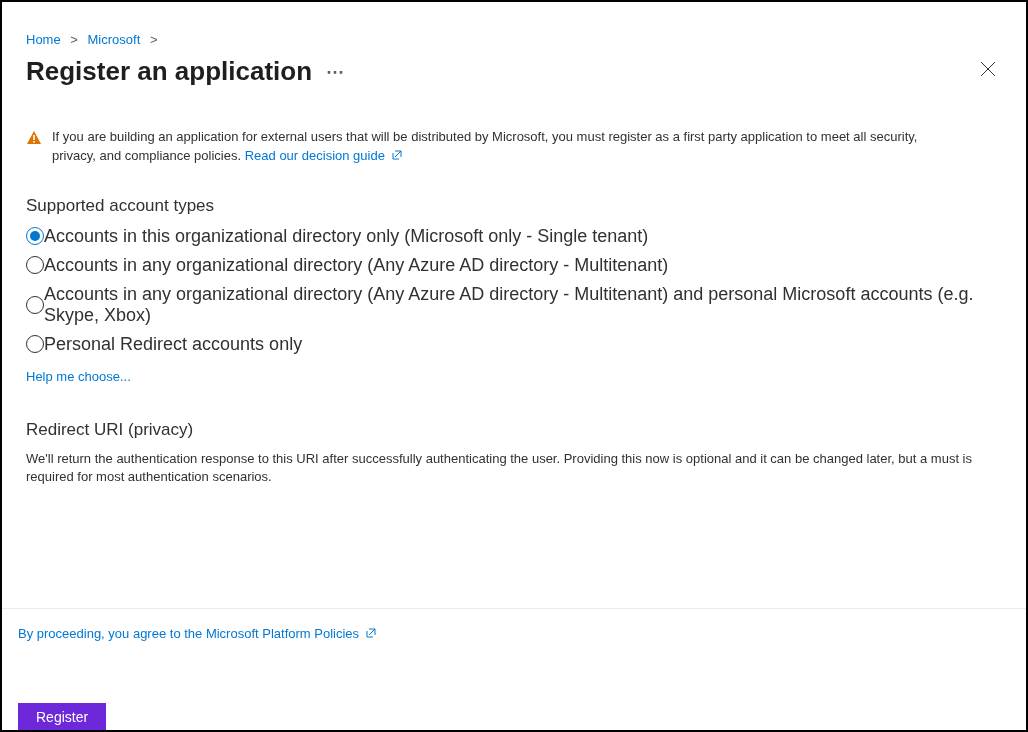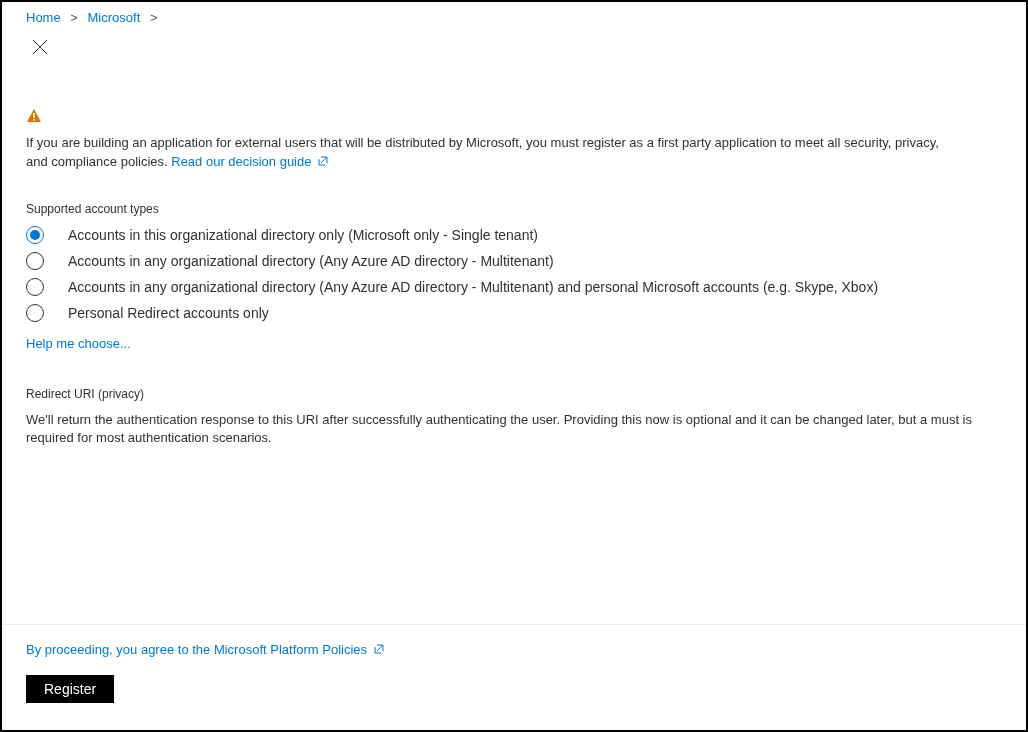--- a/index.html
+++ b/index.html
@@ -12,21 +12,21 @@
     height: 732px;
     border: 2px solid #000;
     overflow: hidden;
     position: relative;
   }
   .scroll-area {
     position: absolute;
     top: 0; left: 0; right: 0;
     bottom: 106px;
     overflow-y: auto;
-    padding: 8px 24px 20px 24px;
+    padding: 30px 24px 20px 24px;
   }
   .breadcrumb {
     font-size: 13px;
     color: #0078d4;
     margin-bottom: 8px;
   }
   .breadcrumb a { color: #0078d4; text-decoration: none; cursor: pointer; }
   .breadcrumb .sep { color: #605e5c; margin: 0 6px; }
   .title-row {
     display: flex;
@@ -41,21 +41,20 @@
     display: flex;
     align-items: center;
   }
   .title-ellipsis { font-size: 18px; color: #605e5c; margin-left: 14px; letter-spacing: 2px; cursor: pointer; }
   .close-x { font-size: 18px; color: #323130; cursor: pointer; padding: 6px; }
   .info-banner {
     display: flex;
     gap: 10px;
     margin-bottom: 30px;
     padding-right: 40px;
-    flex-direction: column;
   }
   .warn-icon {
     flex: none;
     width: 16px; height: 16px;
     margin-top: 2px;
   }
   .info-text { font-size: 13px; color: #323130; line-height: 1.45; }
   .info-text a { color: #0078d4; text-decoration: none; }
   .extlink-icon { display:inline-block; width:12px; height:12px; vertical-align: -1px; margin-left:2px; }
   .field-block { margin-bottom: 36px; }
@@ -64,28 +63,28 @@
   .hint { font-size: 13px; color: #323130; margin-bottom: 12px; line-height: 1.4; }
   .text-input {
     width: 800px;
     max-width: 100%;
     height: 26px;
     border: 1px solid #605e5c;
     padding: 3px 8px;
     font-size: 13px;
     font-family: inherit;
   }
-  .section-head { font-size: 12px; color: #323130; margin-bottom: 10px; font-weight: 400; }
+  .section-head { font-size: 17px; color: #323130; margin-bottom: 10px; font-weight: 400; }
   .radio-row {
     display: flex;
     align-items: center;
-    gap: 24px;
+    gap: 0;
     margin-bottom: 8px;
     cursor: pointer;
-    font-size: 14px;
+    font-size: 18px;
   }
   .radio {
     width: 18px; height: 18px;
     border: 1px solid #323130;
     border-radius: 50%;
     display: inline-flex;
     align-items: center;
     justify-content: center;
     flex: none;
   }
@@ -94,53 +93,58 @@
     content: "";
     width: 10px; height: 10px;
     background: #0078d4;
     border-radius: 50%;
   }
   .link { color: #0078d4; font-size: 13px; text-decoration: none; cursor: pointer; display: inline-block; }
   .help-link { margin-top: 6px; }
   .footer {
     position: absolute;
     left: 0; right: 0; bottom: 0;
-    height: 106px;
+    height: 122px;
     border-top: 1px solid #edebe9;
-    padding: 16px 24px;
+    padding: 16px 16px;
     background: #fff;
   }
   .footer .link { margin-bottom: 18px; }
   .primary-btn {
-    background: #000000;
+    background: #6d28d9;
     color: #fff;
     border: none;
     padding: 6px 18px;
     font-size: 14px;
     cursor: pointer;
     font-family: inherit;
+    margin-top: 44px;
   }
   
   .scroll-area::-webkit-scrollbar { width: 14px; }
   .scroll-area::-webkit-scrollbar-track { background: #f3f2f1; }
   .scroll-area::-webkit-scrollbar-thumb { background: #c8c6c4; }
 </style>
 </head>
 <body>
 
 <div class="scroll-area">
 
   <div class="breadcrumb">
     <a>Home</a>
     <span class="sep">&gt;</span>
     <a>Microsoft</a>
     <span class="sep">&gt;</span>
   </div>
 
   <div class="title-row">
+    <h1 class="page-title">
+      <span>Register an application</span>
+      <span class="title-ellipsis">⋯</span>
+    </h1>
     <span class="close-x">
       <svg width="16" height="16" viewBox="0 0 16 16">
           <path d="M1 1 L15 15 M15 1 L1 15" stroke="#323130" stroke-width="1"></path>
         </svg>
     </span>
   </div>
 
   <div class="info-banner">
     <span class="warn-icon">
       <svg viewBox="0 0 16 16" width="16" height="16">

